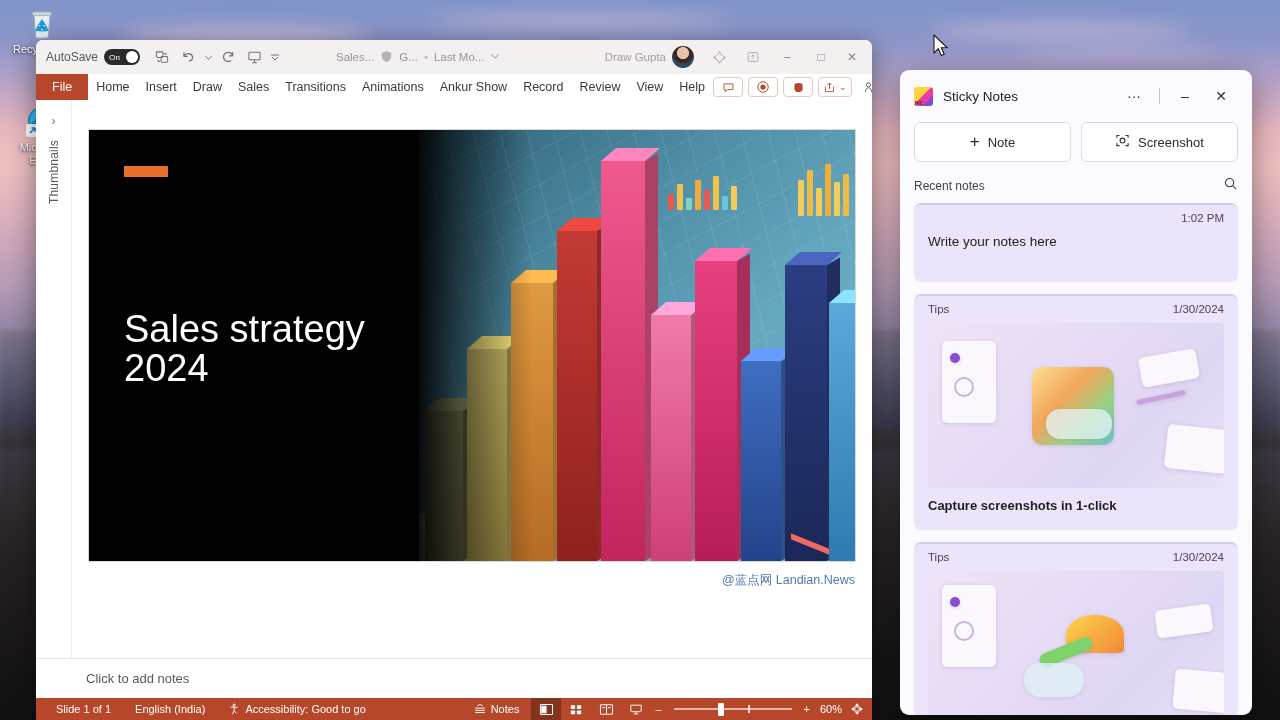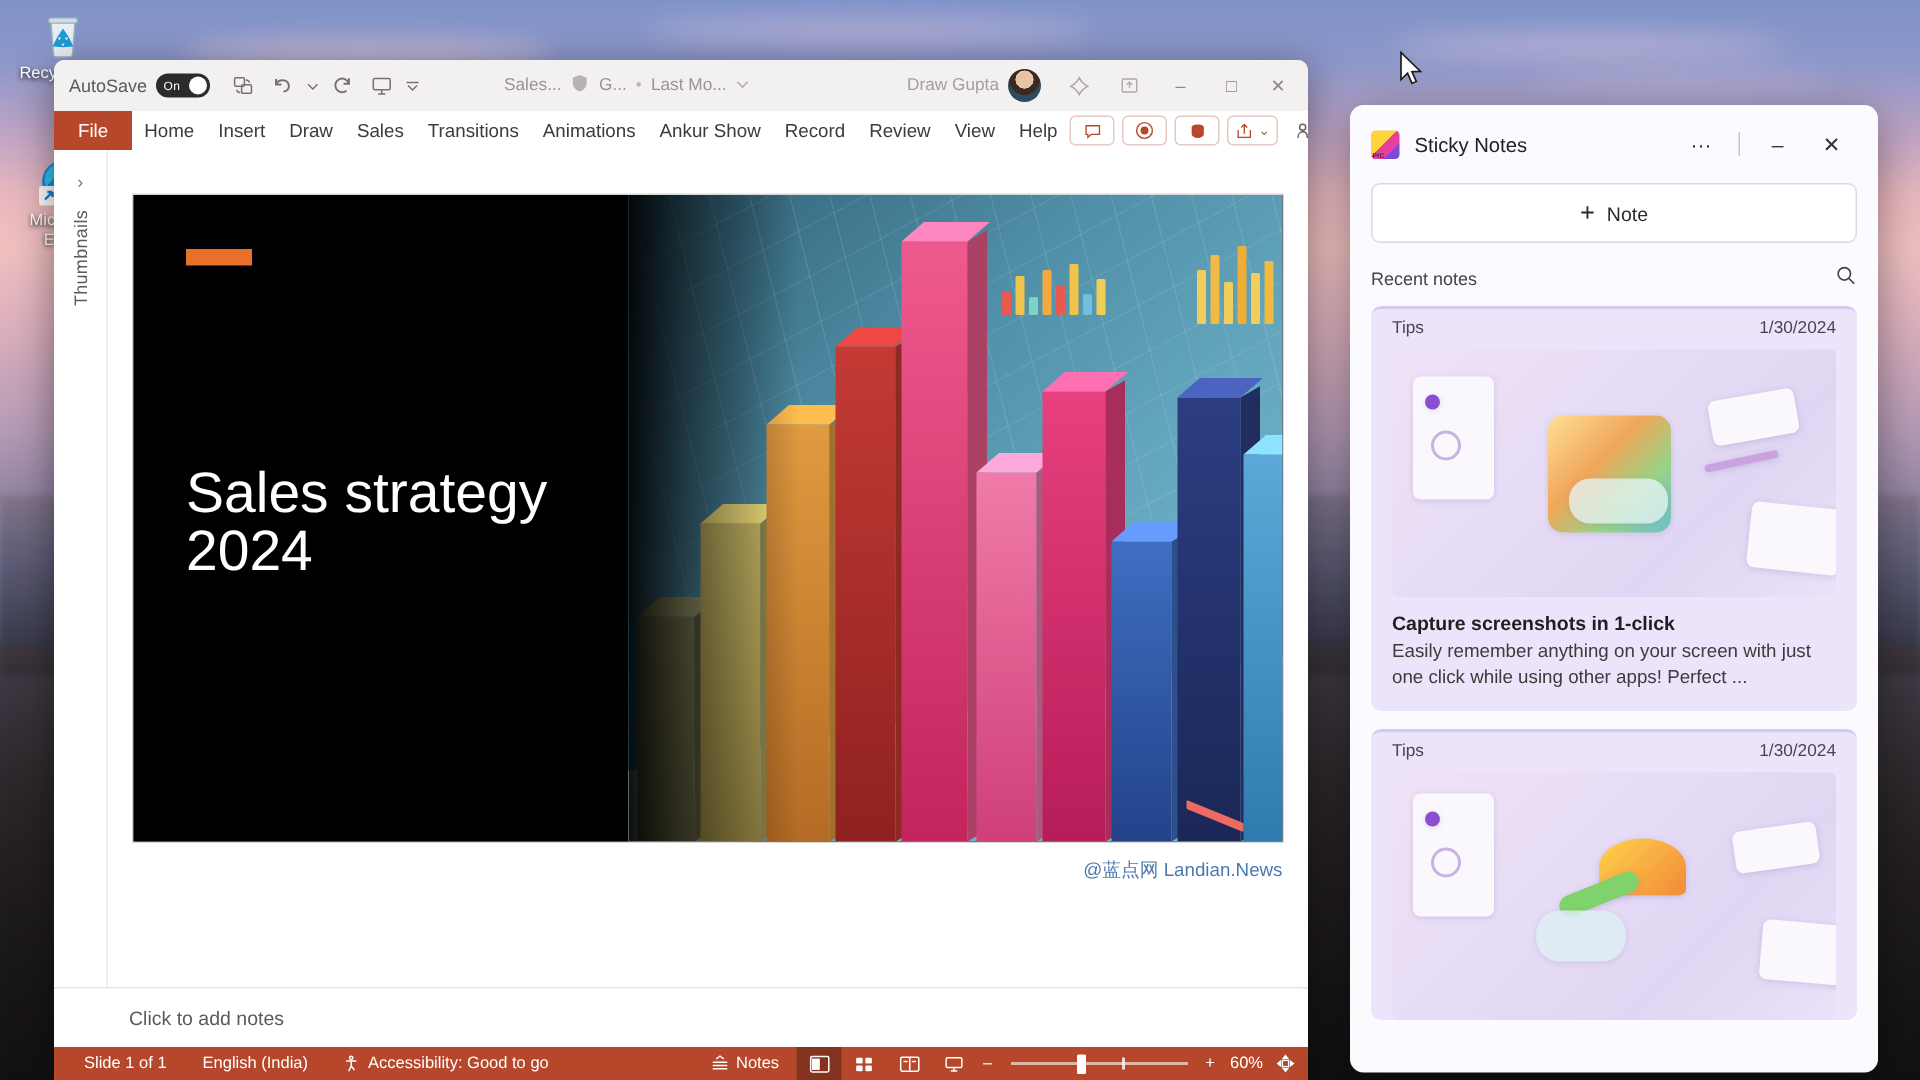--- a/index.html
+++ b/index.html
@@ -648,53 +648,71 @@
         <span class="sn-hdr-btn">–</span>
         <span class="sn-hdr-btn">✕</span>
       </span>
     </div>
 
     <div class="sn-actions">
       <div class="sn-action">
         <span style="font-size:17px;font-weight:300">+</span>
         <span>Note</span>
       </div>
+      <div class="sn-action">
+        <span>
+          <svg width="15" height="15" viewBox="0 0 16 16" fill="none" stroke="#333" stroke-width="1.2">
+            <path d="M2 5 V2.6 h2.8"></path>
+              <path d="M11.2 2.6 H14 V5"></path>
+              <path d="M14 11 v2.4 h-2.8"></path>
+              <path d="M4.8 13.4 H2 V11"></path>
+            <circle cx="8" cy="8" r="2.6"></circle>
+          </svg>
+        </span>
+        <span>Screenshot</span>
+      </div>
     </div>
 
     <div class="sn-recent">
       <span class="sn-recent-label">Recent notes</span>
       <span class="sn-search">
         <svg width="15" height="15" viewBox="0 0 16 16" fill="none" stroke="#444" stroke-width="1.2">
           <circle cx="7" cy="7" r="4.4"></circle>
             <path d="M10.3 10.3 L14 14"></path>
         </svg>
       </span>
     </div>
 
     <div class="sn-list">
 
+      <div class="note" style="height:79px">
+        <div class="note-head">
+          <span></span>
+          <span class="note-date">1:02 PM</span>
+        </div>
+        <div class="note-body">Write your notes here</div>
+      </div>
 
       <div class="note">
         <div class="note-head">
           <span>Tips</span>
           <span class="note-date">1/30/2024</span>
         </div>
         <div class="note-thumb">
           <span class="nt-card" style="left:14px;top:18px;width:54px;height:82px;"></span>
           <span class="nt-card" style="left:22px;top:30px;width:10px;height:10px;border-radius:50%;background:#8a4fd0;"></span>
           <span class="nt-card" style="left:28px;top:56px;width:16px;height:16px;border-radius:50%;background:transparent;box-shadow:0 0 0 2px #c6b3e4;"></span>
           <span class="nt-card" style="left:104px;top:44px;width:82px;height:78px;background:linear-gradient(135deg,#ffe08a,#f2a14a 40%,#8fd37a 70%,#5fc0c8);border-radius:10px;opacity:.9;"></span>
           <span class="nt-card" style="left:118px;top:86px;width:66px;height:30px;background:#e8f4f8;opacity:.75;border-radius:14px;"></span>
           <span class="nt-card" style="left:212px;top:30px;width:58px;height:30px;transform:rotate(-10deg);"></span>
           <span class="nt-card" style="left:238px;top:104px;width:62px;height:44px;transform:rotate(6deg);"></span>
           <span class="nt-card" style="left:208px;top:72px;width:50px;height:5px;background:#c9a2e0;border-radius:3px;transform:rotate(-12deg);"></span>
         </div>
         <div class="note-text">
           <div class="t">Capture screenshots in 1-click</div>
-          <div class="d">Easily remember anything on your screen with just one click while using other apps! Perfect ...</div>
         </div>
       </div>
 
       <div class="note">
         <div class="note-head">
           <span>Tips</span>
           <span class="note-date">1/30/2024</span>
         </div>
         <div class="note-thumb">
           <span class="nt-card" style="left:14px;top:14px;width:54px;height:82px;"></span>

